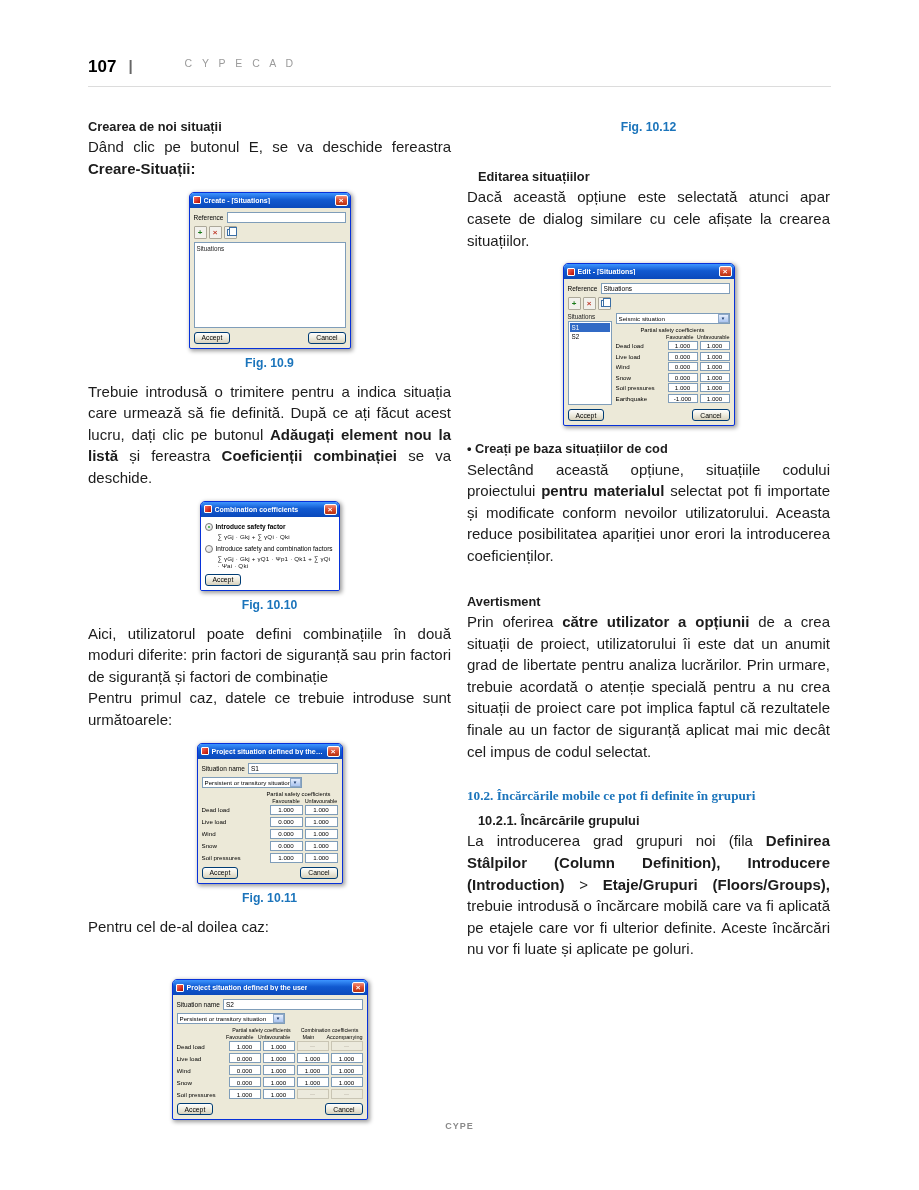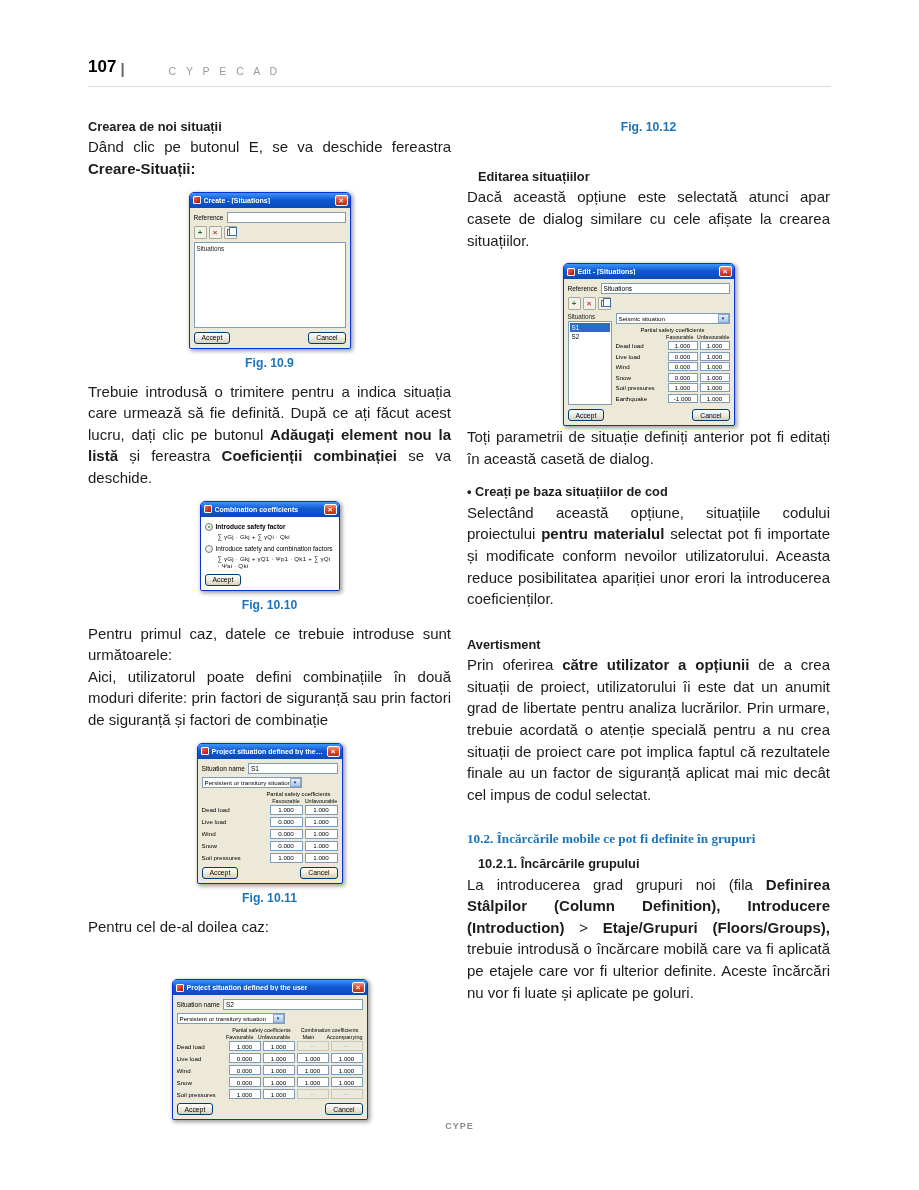--- a/index.html
+++ b/index.html
@@ -4,21 +4,21 @@
 <style>
   * { margin:0; padding:0; box-sizing:border-box; }
   html, body { background:#ffffff; }
   body {
     width:919px; height:1190px; position:relative; overflow:hidden;
     font-family:"Liberation Sans", sans-serif; color:#1c1c1c;
   }
   .page { padding:57px 88px 0; }
 
   
-  .doc-header { display:flex; align-items:flex-end; gap:4px; padding-bottom:9px; border-bottom:1px solid #dcdcdc; }
+  .doc-header { display:flex; align-items:flex-start; gap:12px; padding-bottom:9px; border-bottom:1px solid #dcdcdc; }
   .pageno { font-size:17px; font-weight:bold; color:#000; }
   .hdr-sep { font-size:15px; color:#666; font-weight:bold; }
   .brand { font-size:10.5px; color:#9b9b9b; letter-spacing:3.5px;padding-left:40px; }
 
   
   .cols { display:flex; gap:16px; margin-top:31px; }
   .col { width:363px; }
   .para { font-size:15px; line-height:1.44; text-align:justify; }
   .h-bold { font-size:12.8px; font-weight:bold; line-height:1.44; }
   .indent { padding-left:11px; }
@@ -179,22 +179,22 @@
             </div>
             <div class="formula">∑ γGj · Gkj + γQ1 · Ψp1 · Qk1 + ∑ γQi · Ψai · Qki</div>
             <div class="btnrow one">
               <span class="xp-btn">Accept</span>
             </div>
           </div>
         </div>
         <div class="fig-caption">Fig. 10.10</div>
       </div>
 
+      <p class="para">Aici, utilizatorul poate defini combinațiile în două moduri diferite: prin factori de siguranță sau prin factori de siguranță și factori de combinație</p>
       <p class="para">Pentru primul caz, datele ce trebuie introduse sunt următoarele:</p>
-      <p class="para">Aici, utilizatorul poate defini combinațiile în două moduri diferite: prin factori de siguranță sau prin factori de siguranță și factori de combinație</p>
 
       <div class="fig-block">
         <div class="xp" style="width:146px">
           <div class="xp-title">
             <span class="xp-appicon"></span>
             <span class="xp-tname">Project situation defined by the user</span>
             <span class="xp-close">×</span>
           </div>
           <div class="xp-body">
             <div class="frow">
@@ -408,21 +408,20 @@
               </div>
             </div>
             <div class="btnrow">
               <span class="xp-btn">Accept</span>
               <span class="xp-btn">Cancel</span>
             </div>
           </div>
         </div>
       </div>
 
-      <p class="para">Toți parametrii de situație definiți anterior pot fi editați în această casetă de dialog.</p>
 
       <div class="h-bold mt14">• Creați pe baza situațiilor de cod</div>
       <p class="para"><span>Selectând această opțiune, situațiile codului proiectului </span><b>pentru materialul</b><span> selectat pot fi importate și modificate conform nevoilor utilizatorului. Aceasta reduce posibilitatea apariției unor erori la introducerea coeficienților.</span></p>
 
       <div class="h-bold mt26">Avertisment</div>
       <p class="para"><span>Prin oferirea </span><b>către utilizator a opțiunii</b><span> de a crea situații de proiect, utilizatorului îi este dat un anumit grad de libertate pentru analiza lucrărilor. Prin urmare, trebuie acordată o atenție specială pentru a nu crea situații de proiect care pot implica faptul că rezultatele finale au un factor de siguranță aplicat mai mic decât cel impus de codul selectat.</span></p>
 
       <div class="h-accent mt24">10.2. Încărcările mobile ce pot fi definite în grupuri</div>
       <div class="h-bold indent mt6">10.2.1. Încărcările grupului</div>
       <p class="para"><span>La introducerea grad grupuri noi (fila </span><b>Definirea Stâlpilor (Column Definition), Introducere (Introduction)</b><span> &gt; </span><b>Etaje/Grupuri (Floors/Groups),</b><span> trebuie introdusă o încărcare mobilă care va fi aplicată pe etajele care vor fi ulterior definite. Aceste încărcări nu vor fi luate și aplicate pe goluri.</span></p>

